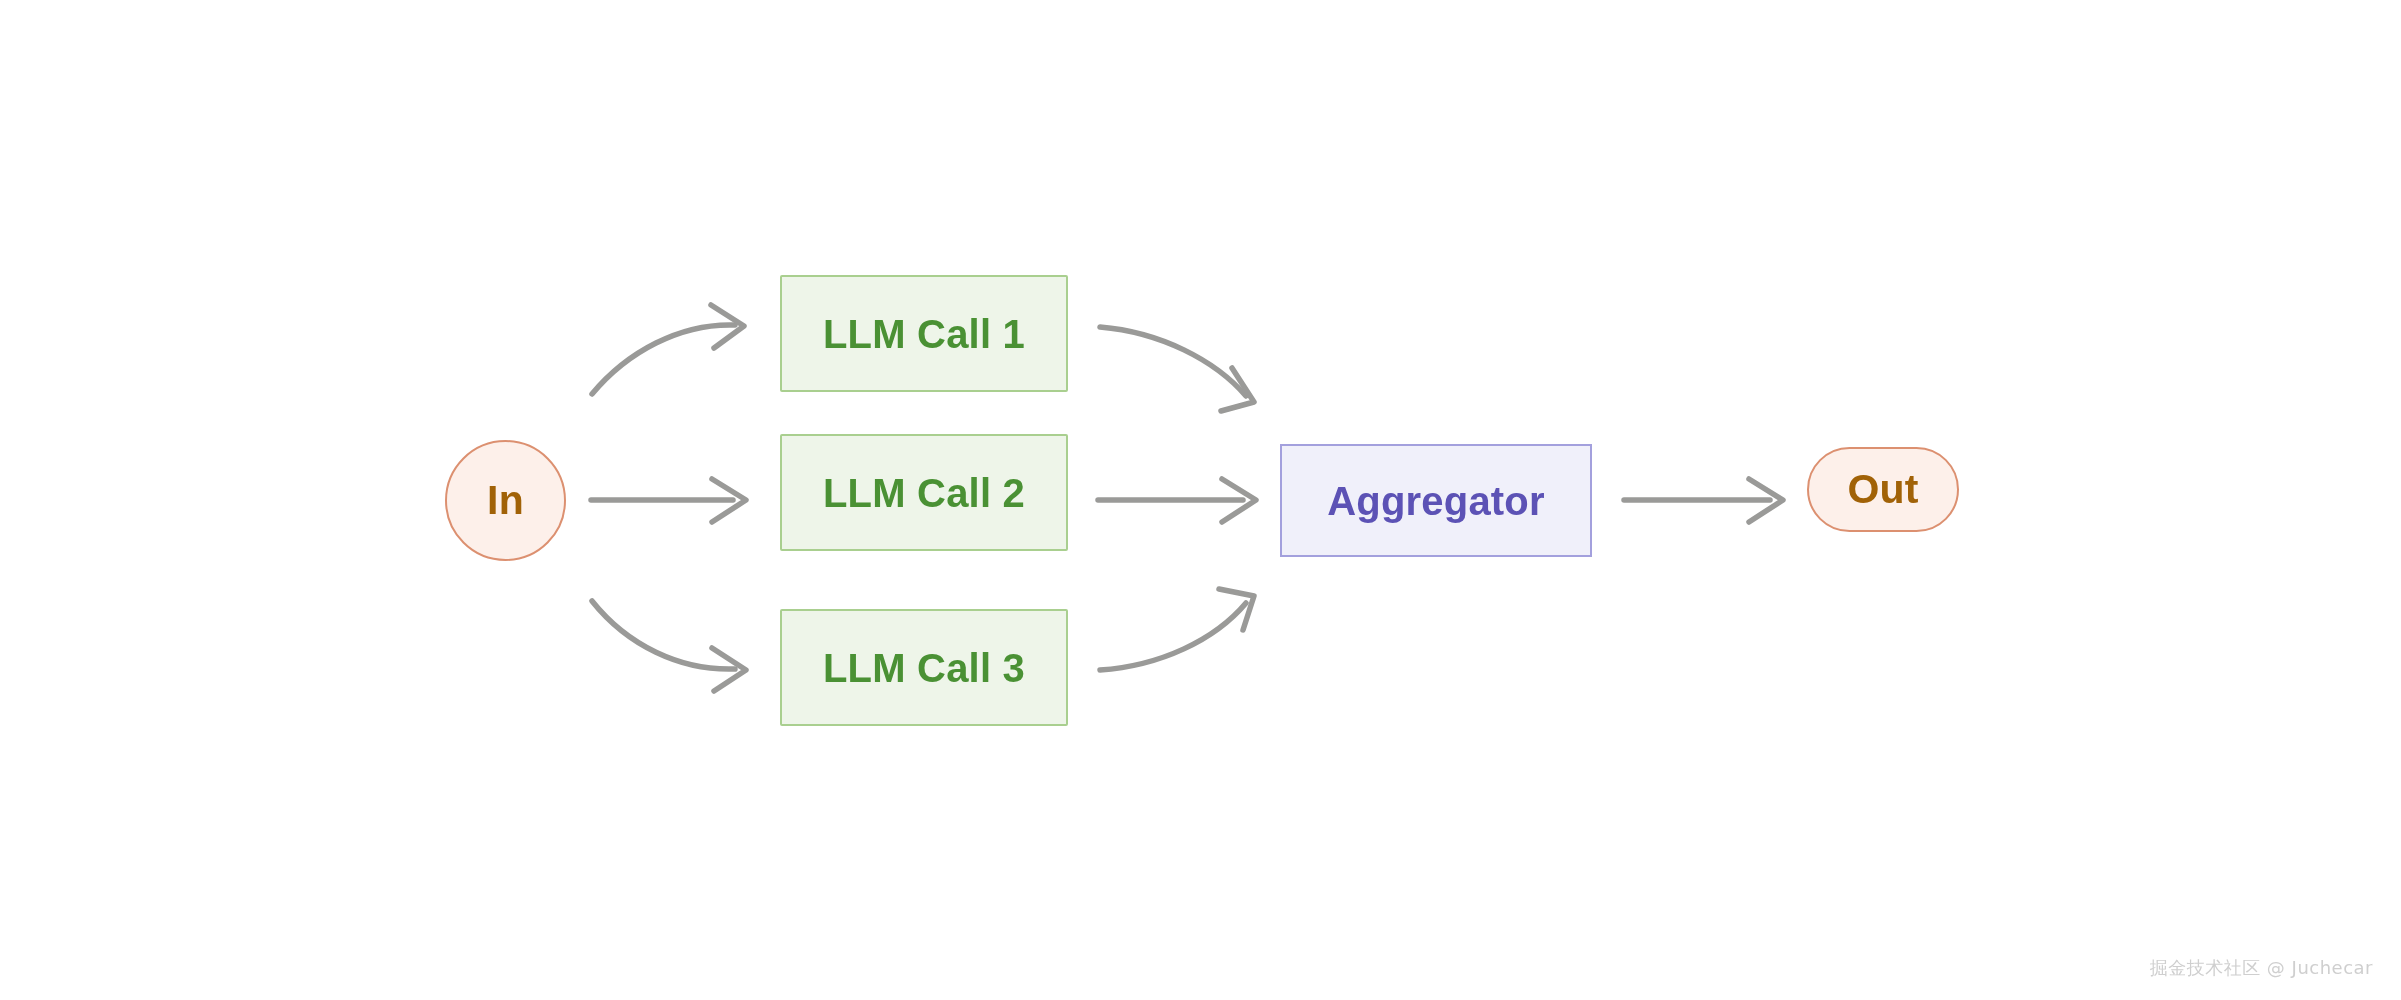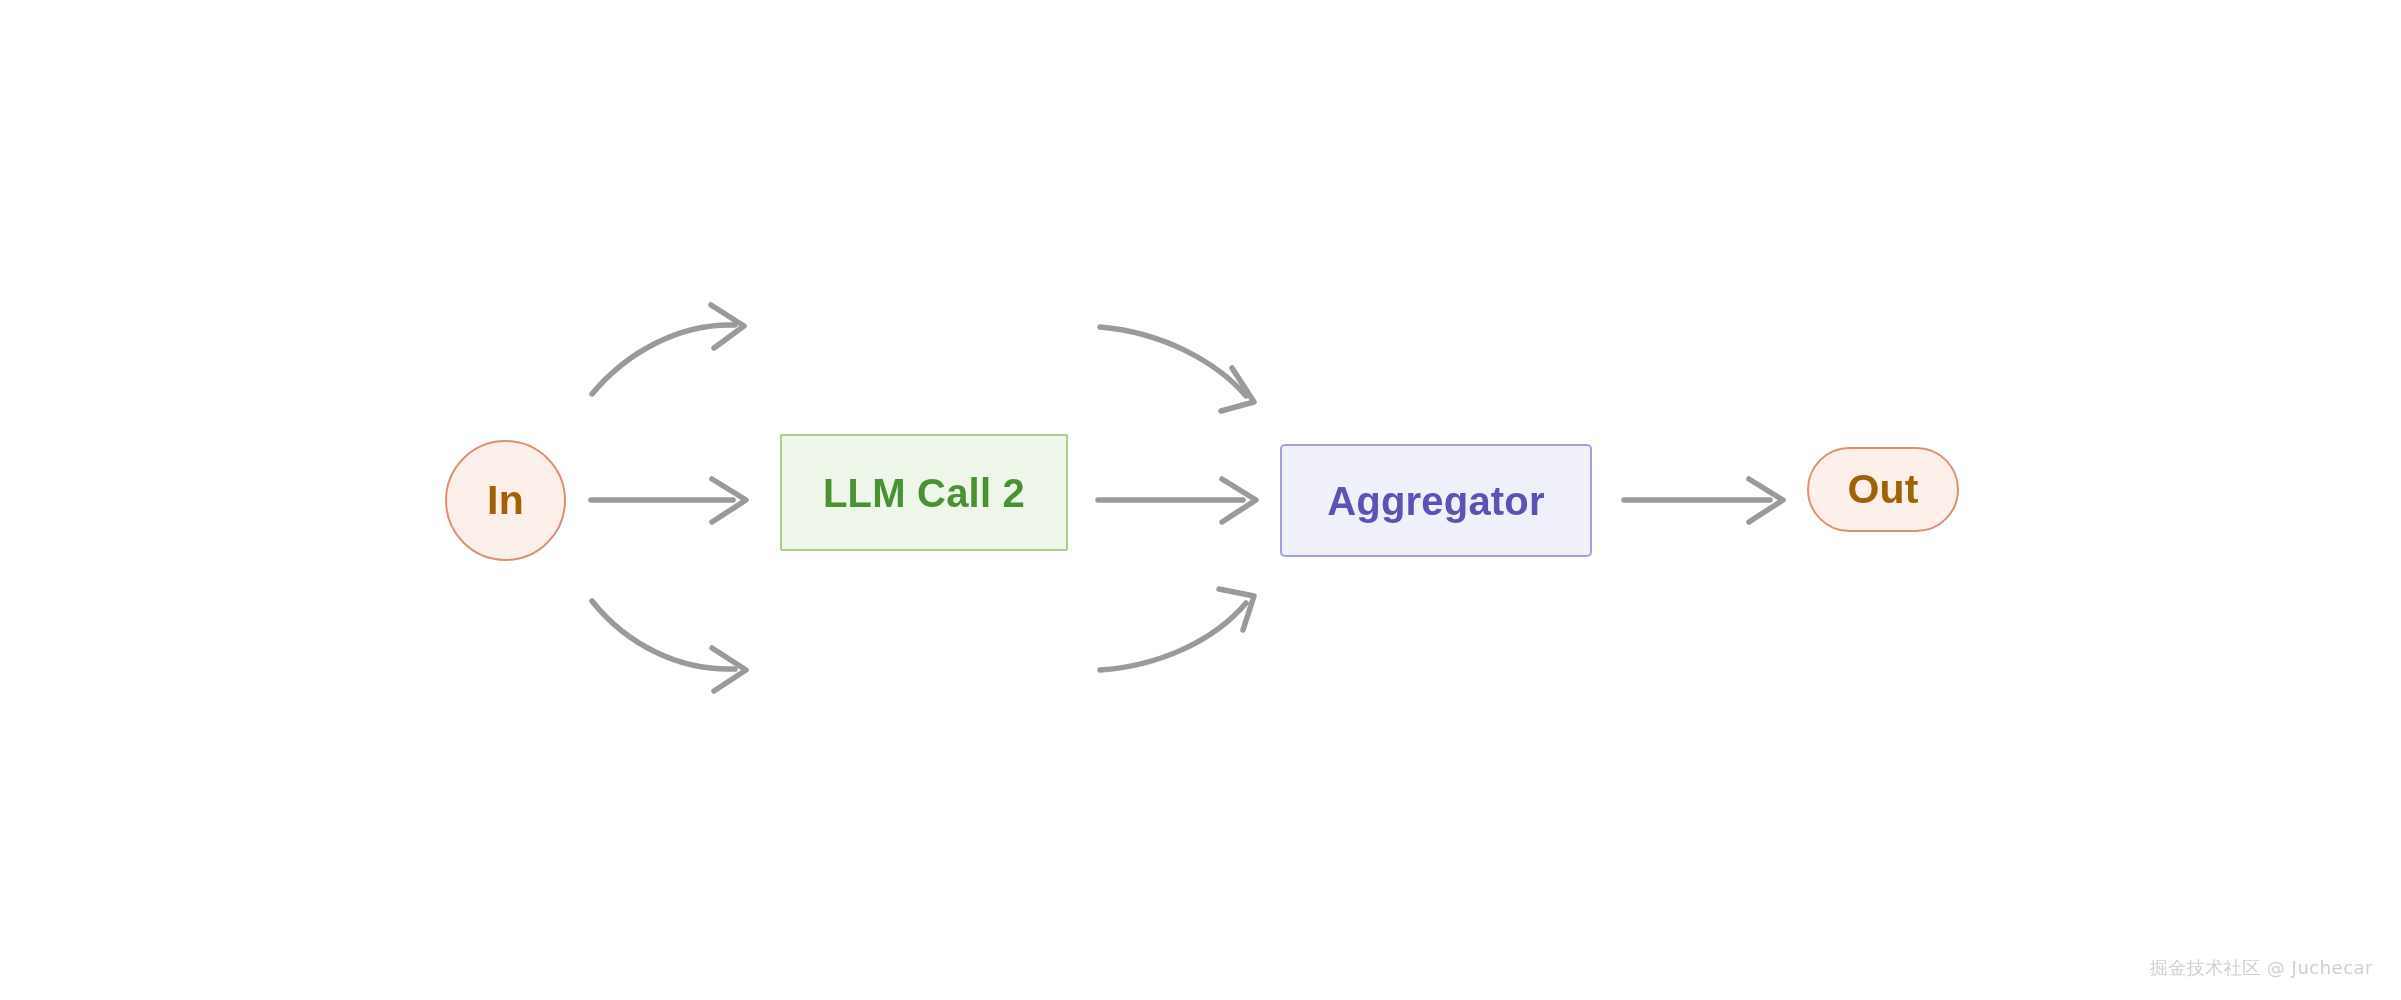--- a/index.html
+++ b/index.html
@@ -92,21 +92,21 @@
   #node-llm-3 { top: 609px; }
 
   
   #node-aggregator {
     left: 1280px;
     top: 444px;
     width: 312px;
     height: 113px;
     background: #f0f0fa;
     border: 2px solid #a3a0dd;
-    border-radius: 5px;
+    border-radius: 0;
   }
   #node-aggregator .node-label {
     color: #5c52b5;
     font-size: 40px;
   }
 
   
   #watermark {
     position: absolute;
     right: 28px;
@@ -162,25 +162,31 @@
         <polyline points="1749,479 1783,500 1749,522"></polyline>
       </g>
 
     </g>
   </svg>
 
   <div class="node node-terminal" id="node-in">
     <span class="node-label">In</span>
   </div>
 
+  <div class="node node-llm" id="node-llm-1">
+    <span class="node-label">LLM Call 1</span>
+  </div>
 
   <div class="node node-llm" id="node-llm-2">
     <span class="node-label">LLM Call 2</span>
   </div>
 
+  <div class="node node-llm" id="node-llm-3">
+    <span class="node-label">LLM Call 3</span>
+  </div>
 
   <div class="node" id="node-aggregator">
     <span class="node-label">Aggregator</span>
   </div>
 
   <div class="node node-terminal" id="node-out">
     <span class="node-label">Out</span>
   </div>
 
   <div id="watermark">掘金技术社区 @ Juchecar</div>

